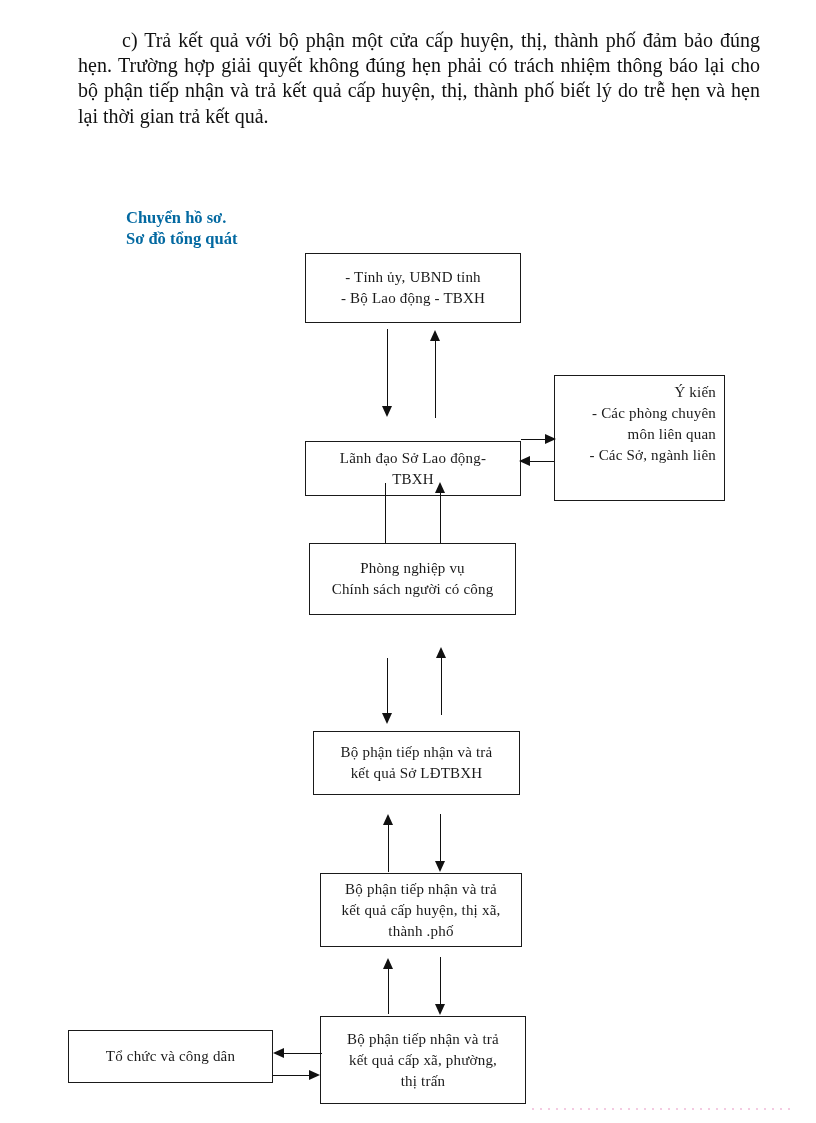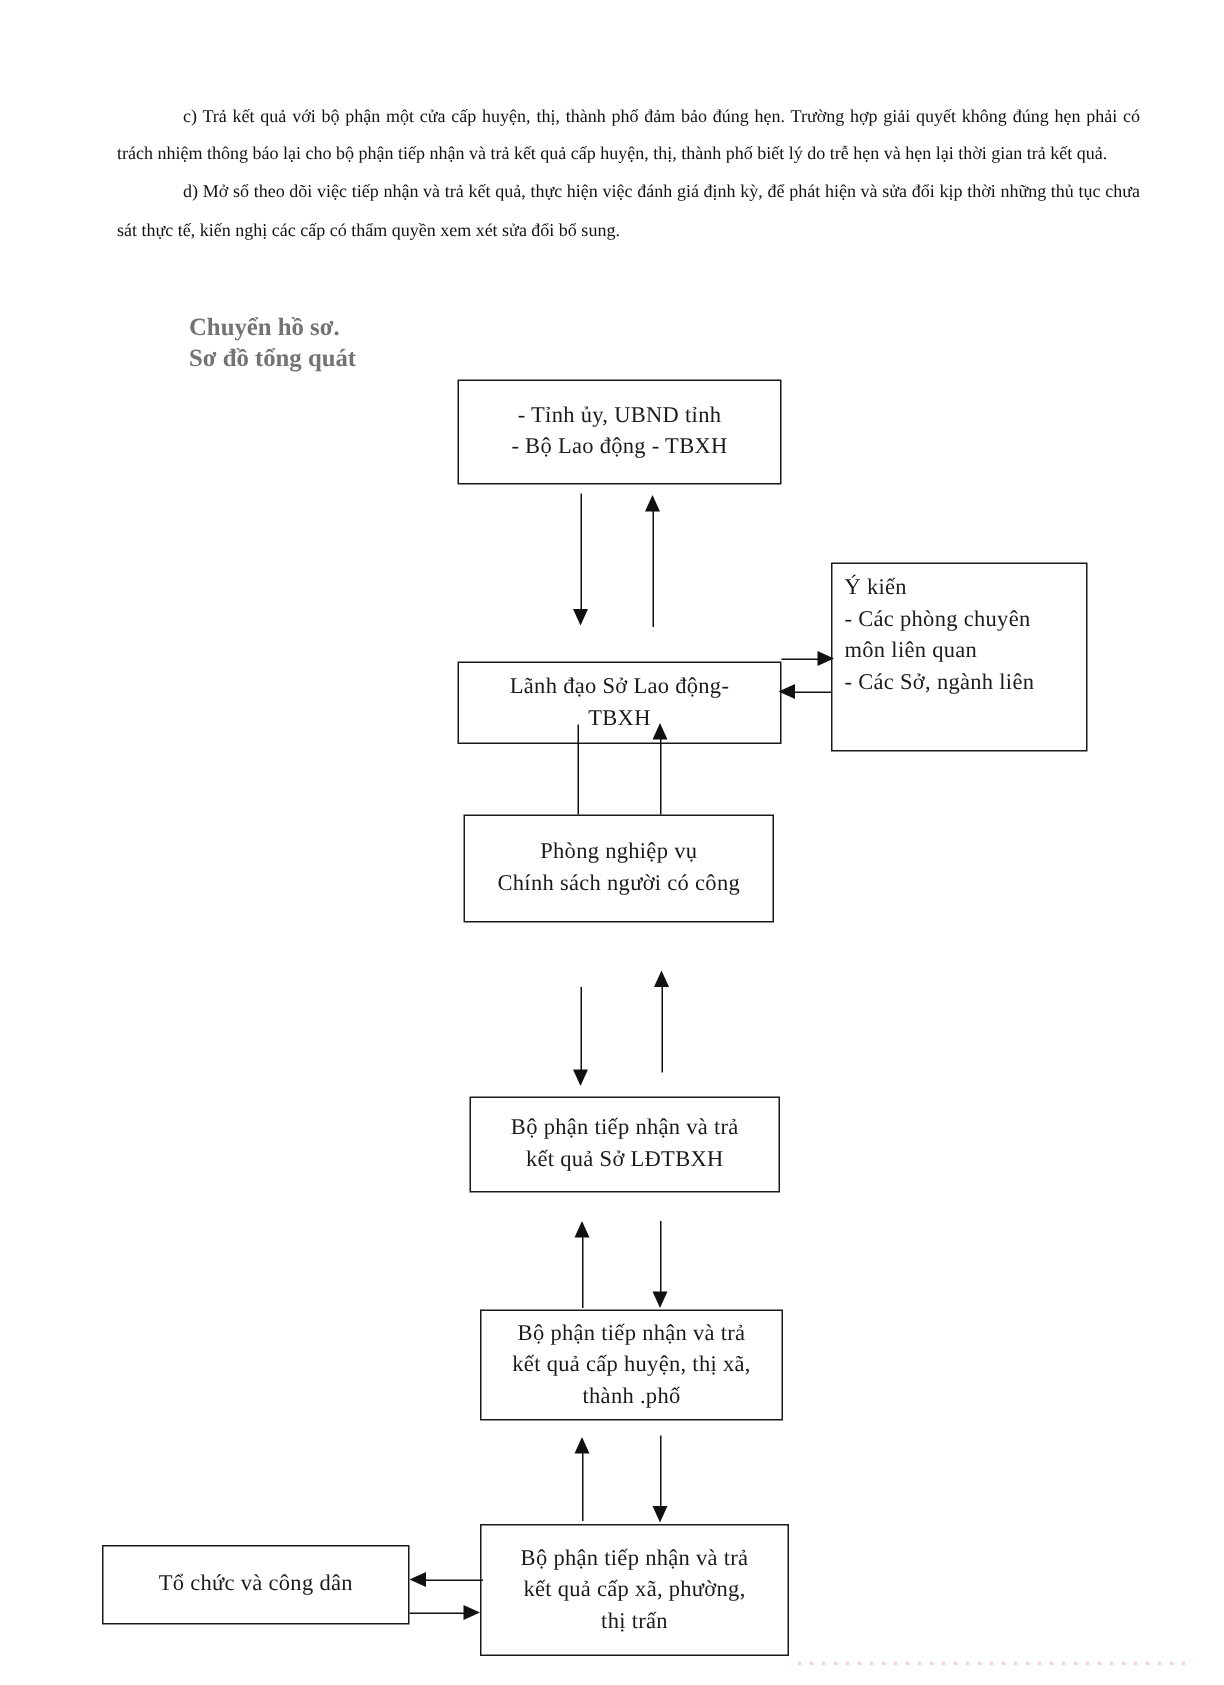--- a/index.html
+++ b/index.html
@@ -16,39 +16,38 @@
     font-family: "Liberation Serif", "DejaVu Serif", serif;
     color: #000000;
   }
 
   
   .prose {
     position: absolute;
     left: 78px;
     top: 28px;
     width: 682px;
-    font-size: 12px;
+    font-size: 20px;
     line-height: 25.2px;
     text-align: justify;
     text-justify: inter-word;
     color: #111111;
-    margin-top: 37px;
   }
   .prose p {
     margin: 0;
     text-indent: 44px;
   }
   .headline {
     position: absolute;
     left: 78px;
     width: 682px;
     font-size: 16.5px;
     line-height: 23px;
     font-weight: bold;
-    color: #737373;
+    color: #0369a1;
   }
   .headline.h1 { top: 206px; text-indent: 48px; }
   .headline.h2 { top: 227px; text-indent: 48px; }
 
   
   .chart { position: absolute; left: 0; top: 0; width: 816px; height: 1123px; }
 
   .node {
     position: absolute;
     box-sizing: border-box;
@@ -58,21 +57,21 @@
     flex-direction: column;
     align-items: center;
     justify-content: center;
     font-size: 15px;
     line-height: 21px;
     letter-spacing: 0.2px;
     color: #1a1a1a;
     padding: 2px 22px;
   }
   .node.left-align {
-    align-items: flex-start;
+    align-items: flex-end;
     text-align: left;
     justify-content: flex-start;
     padding: 6px 8px;
   }
   .node .ln { display: block; white-space: nowrap; }
 
   
   #node-province   { left: 305px; top: 253px; width: 216px; height: 70px; }
   #node-leadership { left: 305px; top: 441px; width: 216px; height: 55px; }
   #node-opinion    { left: 554px; top: 375px; width: 171px; height: 126px; }
@@ -131,21 +130,20 @@
     opacity: 0.75;
   }
 </style>
 </head>
 <body>
 
 <div id="page">
 
   <div class="prose">
     <p>c) Trả kết quả với bộ phận một cửa cấp huyện, thị, thành phố đảm bảo đúng hẹn. Trường hợp giải quyết không đúng hẹn phải có trách nhiệm thông báo lại cho bộ phận tiếp nhận và trả kết quả cấp huyện, thị, thành phố biết lý do trễ hẹn và hẹn lại thời gian trả kết quả.</p>
-    <p>d) Mở sổ theo dõi việc tiếp nhận và trả kết quả, thực hiện việc đánh giá định kỳ, để phát hiện và sửa đổi kịp thời những thủ tục chưa sát thực tế, kiến nghị các cấp có thẩm quyền xem xét sửa đổi bổ sung.</p>
   </div>
 
   <div class="headline h1">Chuyển hồ sơ.</div>
   <div class="headline h2">Sơ đồ tổng quát</div>
 
   <div class="chart">
 
     <div class="node" id="node-province">
       <span class="ln">- Tỉnh ủy, UBND tỉnh</span>
       <span class="ln">- Bộ Lao động - TBXH</span>

